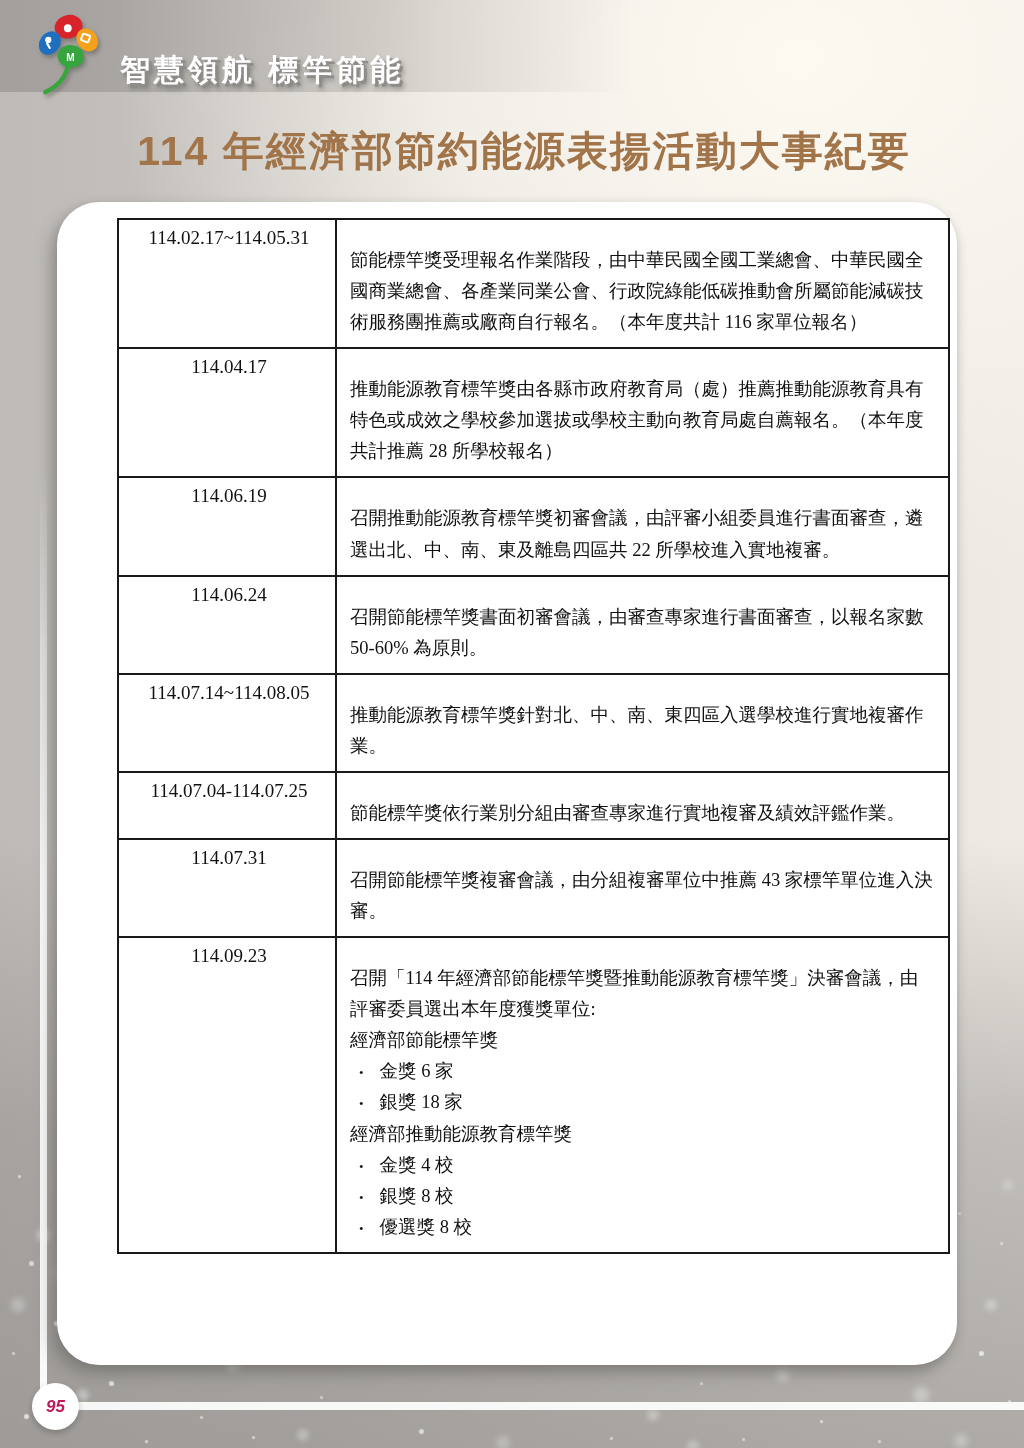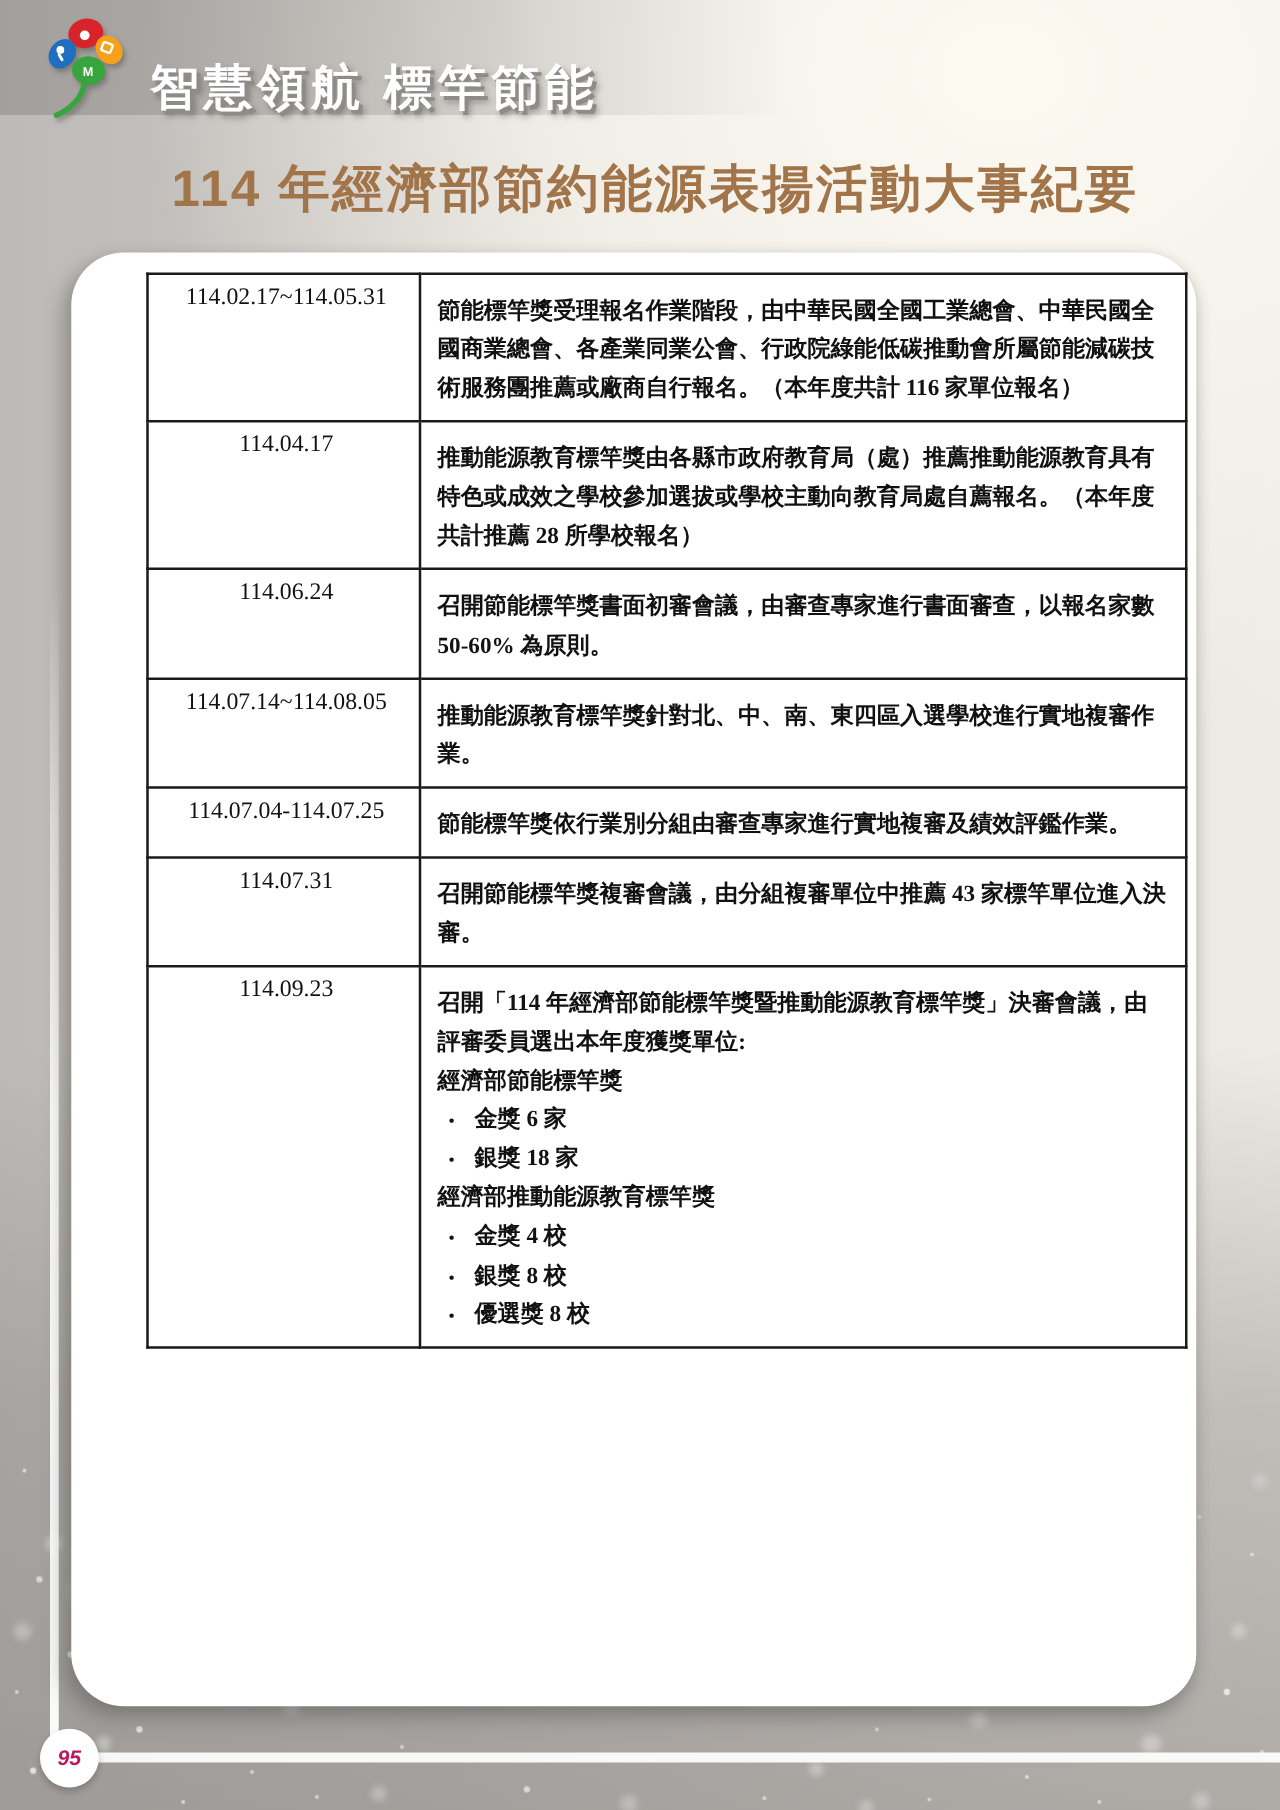--- a/index.html
+++ b/index.html
@@ -18,21 +18,21 @@
   
   .top-band{
     position:absolute;left:0;top:0;width:100%;height:92px;
     background:linear-gradient(to right, rgba(118,115,112,0.38) 0%, rgba(118,115,112,0.22) 38%, rgba(118,115,112,0) 62%);
   }
   .brand{position:absolute;left:28px;top:10px;display:flex;align-items:center;z-index:5;}
   .brand svg{display:block;filter:drop-shadow(2px 3px 2px rgba(90,88,85,0.55));}
   .slogan{
     margin-left:14px;margin-top:32px;
     font-family:"Liberation Sans","DejaVu Sans",sans-serif;
-    font-weight:bold;font-size:39px;letter-spacing:4px;color:#ffffff;
+    font-weight:bold;font-size:30px;letter-spacing:4px;color:#ffffff;
     text-shadow:3px 3px 0 #8e8b88, 4px 5px 5px rgba(80,78,75,0.6);
     white-space:nowrap;
   }
   .page-title{
     position:absolute;left:0;top:112px;width:100%;
     text-align:center;margin:12px;
     font-family:"Liberation Sans","DejaVu Sans",sans-serif;
     font-weight:bold;font-size:41px;letter-spacing:2px;color:#A1744A;
     z-index:5;
   }
@@ -48,21 +48,21 @@
   }
   table.timeline td{
     border:2px solid #1a1a1a;vertical-align:top;
     color:#111;
   }
   td.date-cell{
     width:200px;font-size:19px;padding:7px 6px 7px 10px;
     font-family:"Liberation Serif","DejaVu Serif",serif;white-space:nowrap;text-align:center;
   }
   td.content-cell{
-    width:586px;font-size:18.5px;line-height:1.68;padding:14px 12px 9px 13px;font-weight:bold;
+    width:586px;font-size:18.5px;line-height:1.68;padding:25px 12px 9px 13px;
   }
   td.content-cell p{margin:0;}
   .bullet-line{display:flex;align-items:baseline;}
   .bullet-dot{flex:0 0 auto;margin:0 16px 0 9px;font-size:13px;line-height:inherit;}
   
   .vline{
     position:absolute;left:40px;top:470px;width:7px;height:922px;border-radius:4px;
     background:linear-gradient(to bottom, rgba(255,255,255,0) 0%, rgba(255,255,255,0.55) 20%, rgba(255,255,255,0.95) 45%, rgba(255,255,255,0.95) 100%);
     z-index:3;
   }
@@ -153,20 +153,26 @@
               <p>節能標竿獎受理報名作業階段，由中華民國全國工業總會、中華民國全國商業總會、各產業同業公會、行政院綠能低碳推動會所屬節能減碳技術服務團推薦或廠商自行報名。（本年度共計 116 家單位報名）</p>
             </td>
           </tr>
           <tr>
             <td class="date-cell">114.04.17</td>
             <td class="content-cell">
               <p>推動能源教育標竿獎由各縣市政府教育局（處）推薦推動能源教育具有特色或成效之學校參加選拔或學校主動向教育局處自薦報名。（本年度共計推薦 28 所學校報名）</p>
             </td>
           </tr>
           <tr>
+            <td class="date-cell">114.06.19</td>
+            <td class="content-cell">
+              <p>召開推動能源教育標竿獎初審會議，由評審小組委員進行書面審查，遴選出北、中、南、東及離島四區共 22 所學校進入實地複審。</p>
+            </td>
+          </tr>
+          <tr>
             <td class="date-cell">114.06.24</td>
             <td class="content-cell">
               <p>召開節能標竿獎書面初審會議，由審查專家進行書面審查，以報名家數 50-60% 為原則。</p>
             </td>
           </tr>
           <tr>
             <td class="date-cell">114.07.14~114.08.05</td>
             <td class="content-cell">
               <p>推動能源教育標竿獎針對北、中、南、東四區入選學校進行實地複審作業。</p>
             </td>

